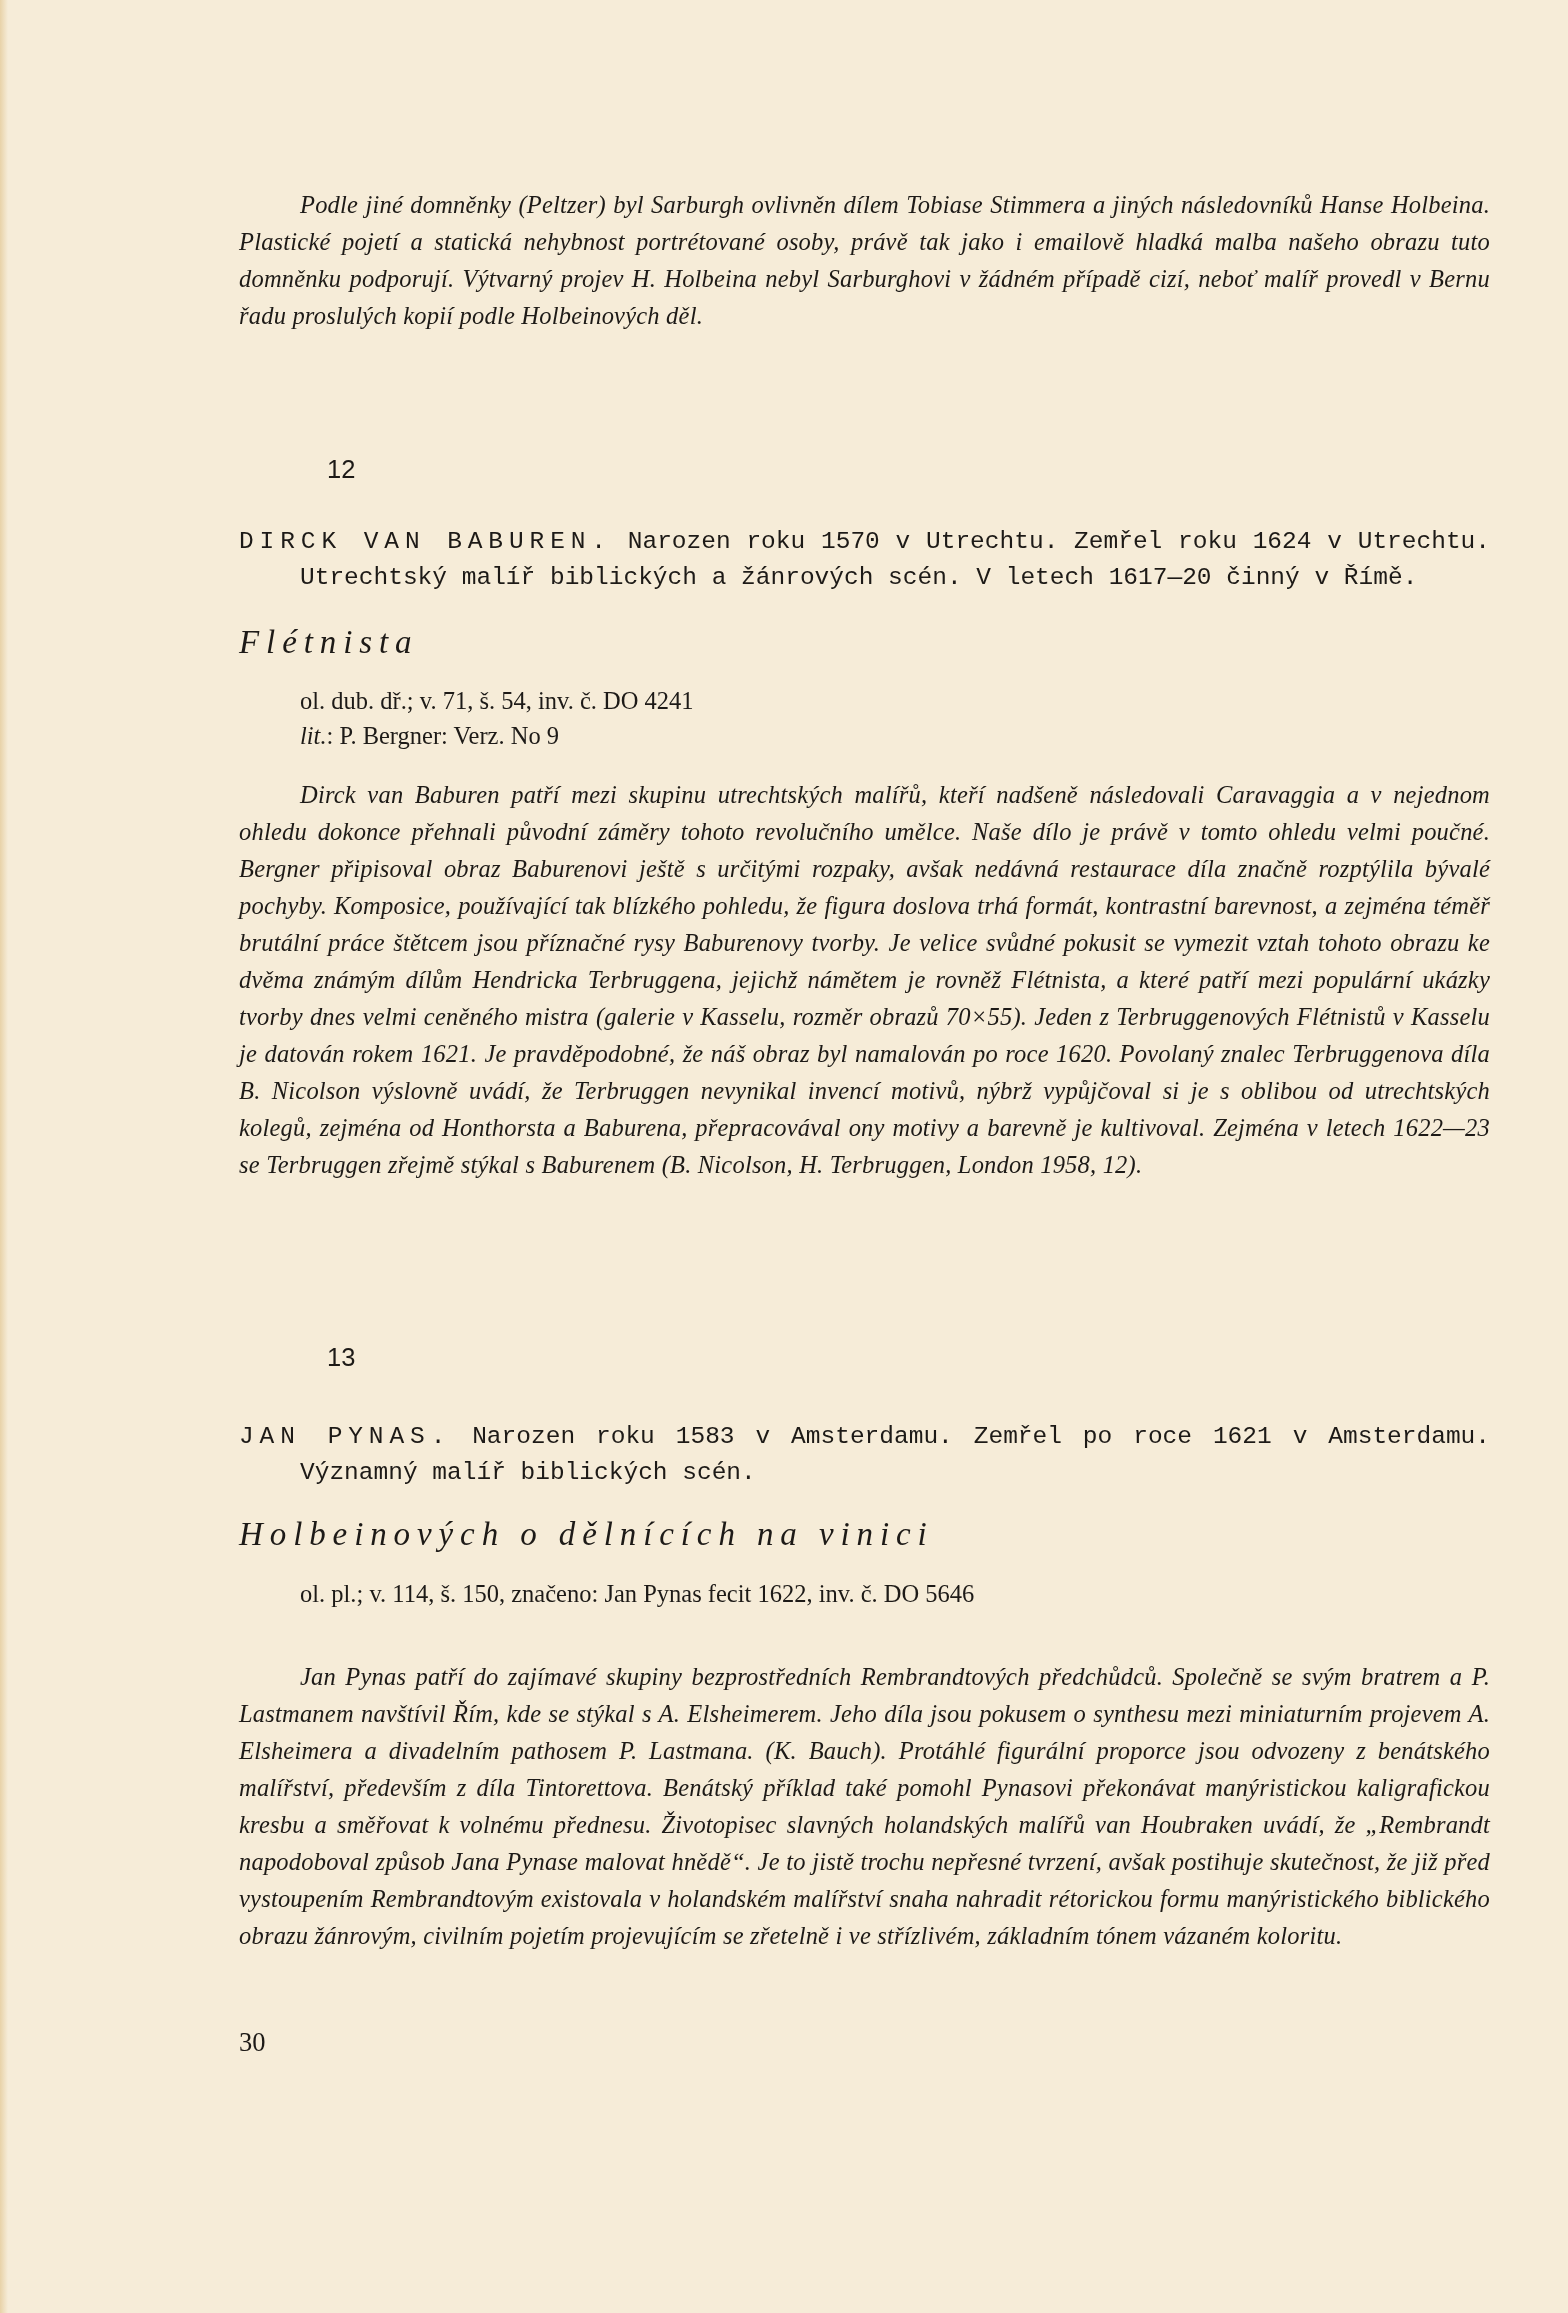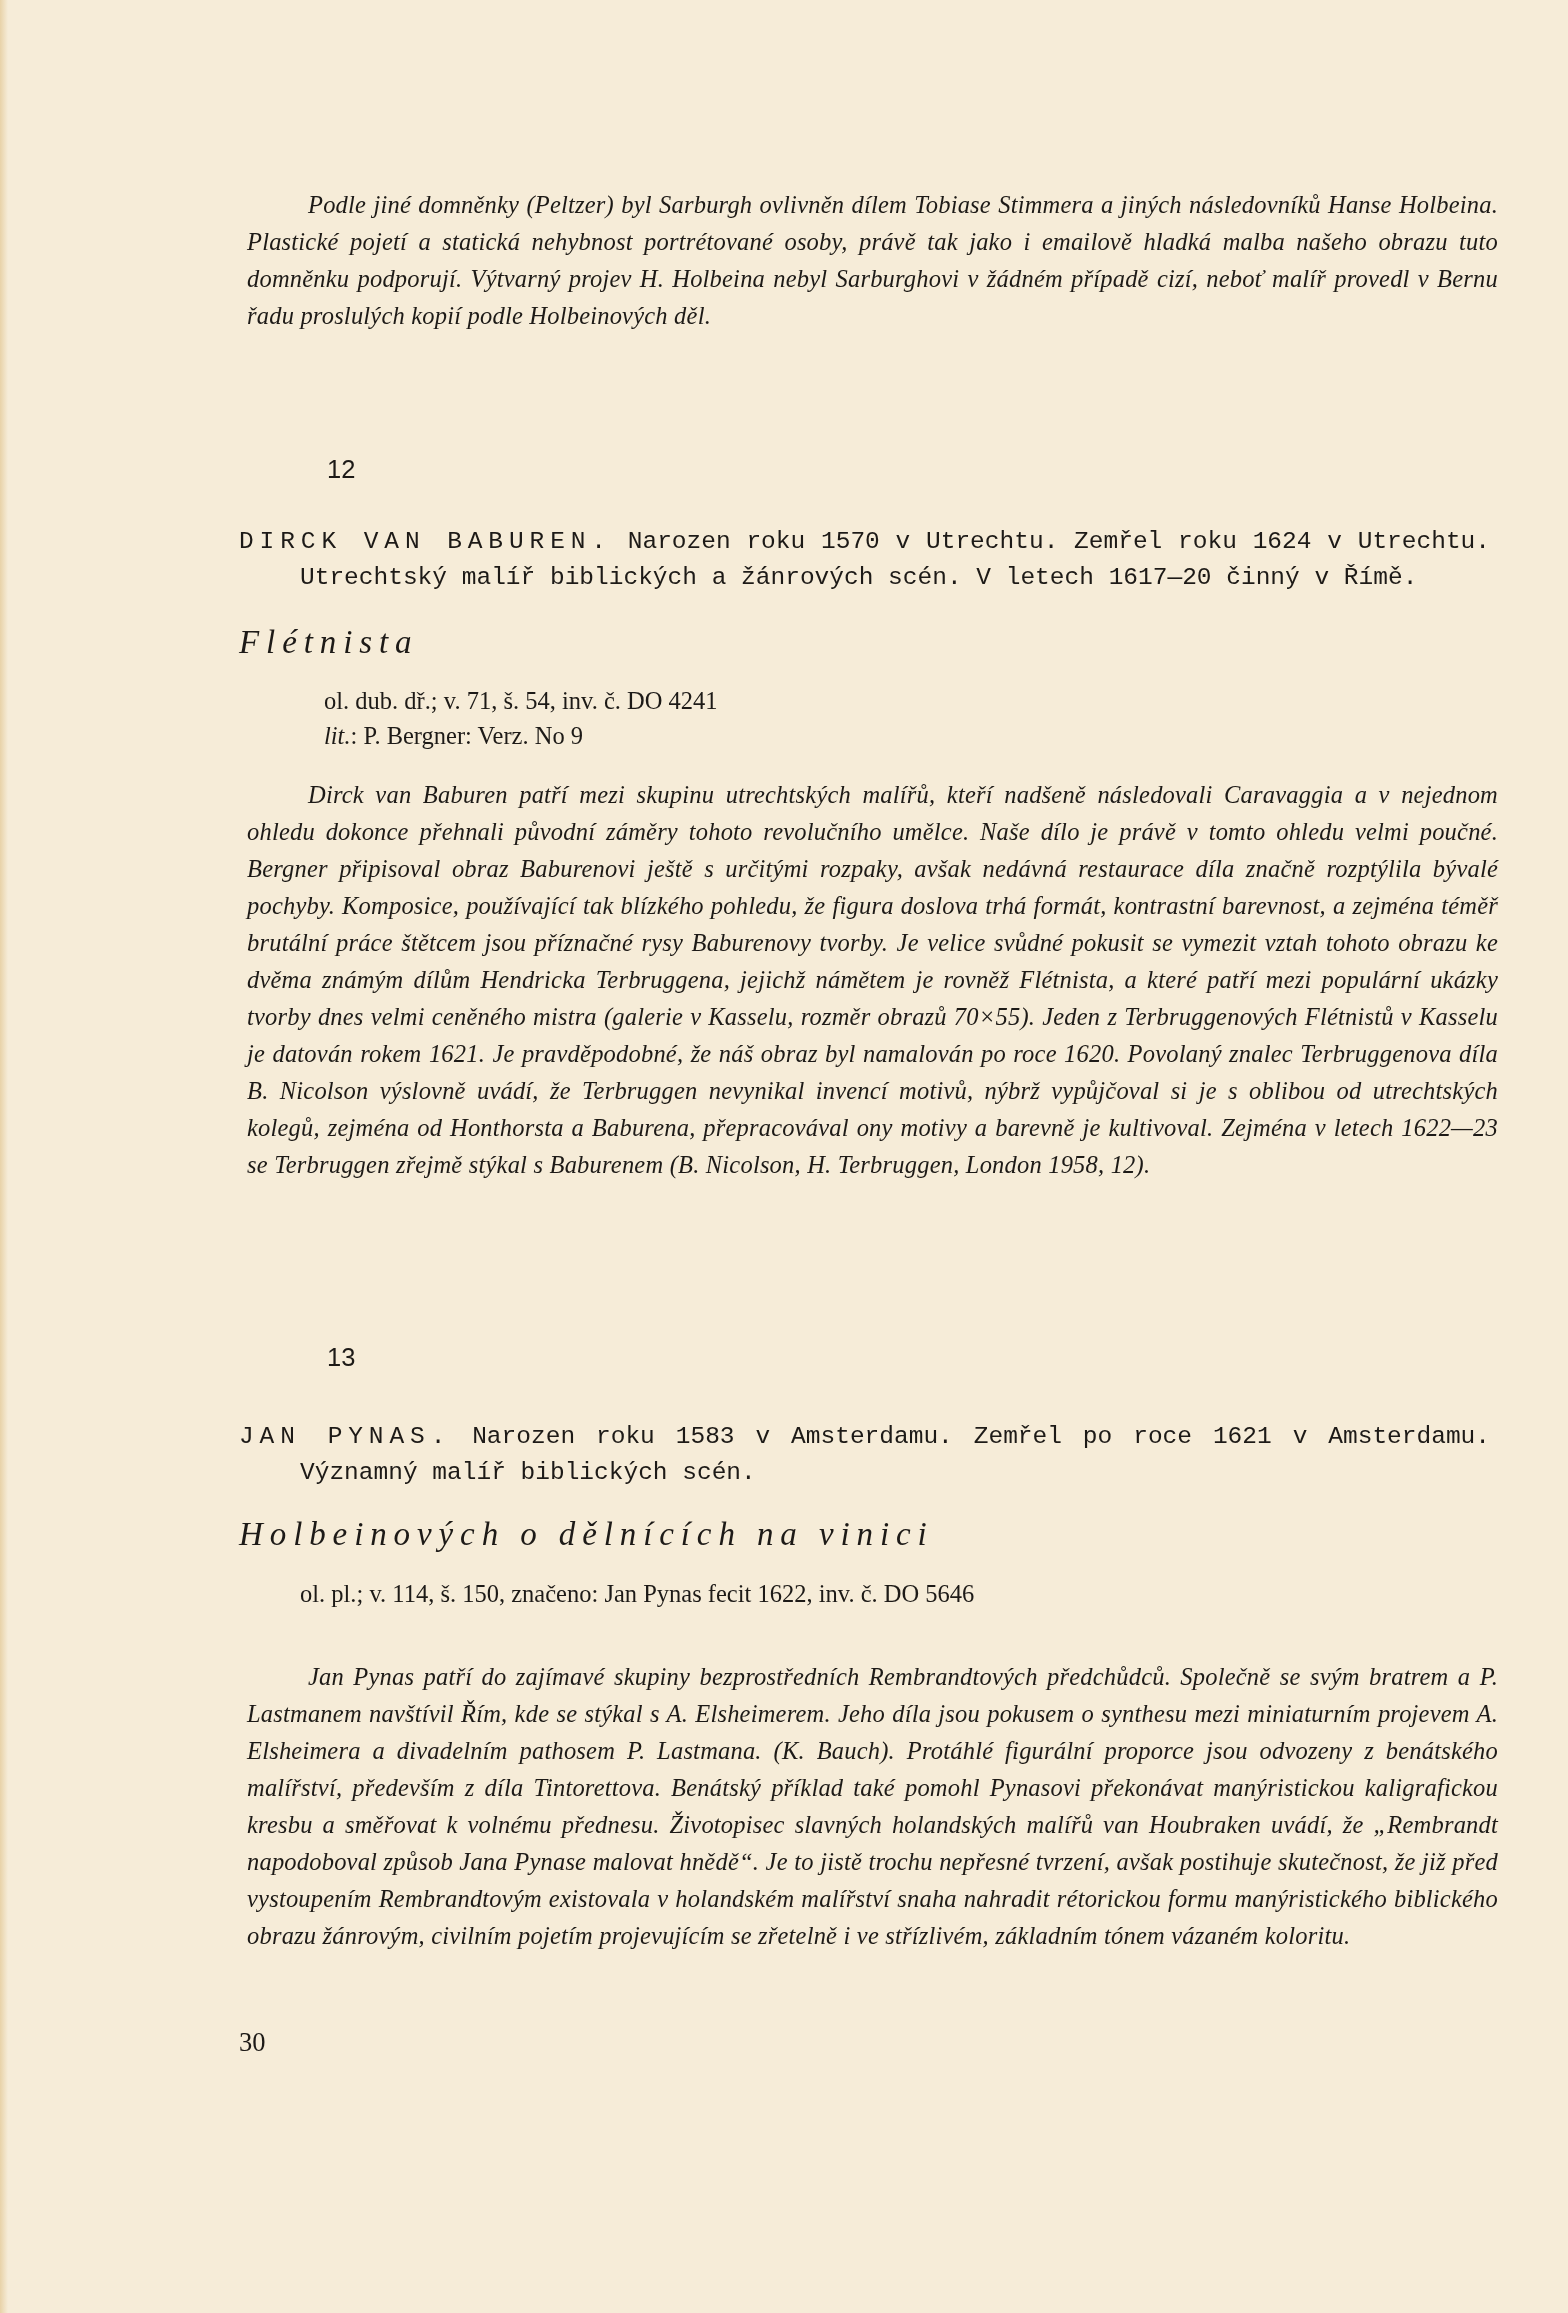--- a/index.html
+++ b/index.html
@@ -12,21 +12,21 @@
     font-family: "Liberation Serif", "DejaVu Serif", serif;
   }
   .edge {
     position: absolute; left: 0; top: 0; bottom: 0; width: 7.8px;
     background: linear-gradient(to right, #e8d2a8, #f6ecd8);
   }
   .page {
     position: absolute; left: 239px; top: 0; width: 1251px;
   }
   .para {
-    position: absolute; left: 8px; width: 1251px;
+    position: absolute; left: 0; width: 1251px;
     font-style: italic;
     font-size: 24.5px;
     line-height: 37px;
     text-align: justify;
     text-indent: 61px;
     margin: 0;
     letter-spacing: 0.2px;
   }
   .entry-num {
     position: absolute; left: 49px;
@@ -69,21 +69,21 @@
   <p class="para" style="top:186px;">Podle jiné domněnky (Peltzer) byl Sarburgh ovlivněn dílem Tobiase Stimmera a jiných následovníků Hanse Holbeina. Plastické pojetí a statická nehybnost portrétované osoby, právě tak jako i emailově hladká malba našeho obrazu tuto domněnku podporují. Výtvarný projev H. Holbeina nebyl Sarburghovi v žádném případě cizí, neboť malíř provedl v Bernu řadu proslulých kopií podle Holbeinových děl.</p>
 
   <div class="entry-num" style="top:455px;">12</div>
 
   <div class="artist" style="top:524px;">
     <span class="name">DIRCK VAN BABUREN.</span><span> Narozen roku 1570 v Utrechtu. Zemřel roku 1624 v Utrechtu. Utrechtský malíř biblických a žánrových scén. V letech 1617—20 činný v Římě.</span>
   </div>
 
   <div class="title" style="top:624px;">Flétnista</div>
 
-  <div class="meta" style="top:683px;margin-left:24px;">
+  <div class="meta" style="top:683px;">
     <div>ol. dub. dř.; v. 71, š. 54,   inv. č. DO 4241</div>
     <div><i>lit.</i><span>: P. Bergner: Verz. No 9</span></div>
   </div>
 
   <p class="para" style="top:776px;">Dirck van Baburen patří mezi skupinu utrechtských malířů, kteří nadšeně následovali Caravaggia a v nejednom ohledu dokonce přehnali původní záměry tohoto revolučního umělce. Naše dílo je právě v tomto ohledu velmi poučné. Bergner připisoval obraz Baburenovi ještě s určitými rozpaky, avšak nedávná restaurace díla značně rozptýlila bývalé pochyby. Komposice, používající tak blízkého pohledu, že figura doslova trhá formát, kontrastní barevnost, a zejména téměř brutální práce štětcem jsou příznačné rysy Baburenovy tvorby. Je velice svůdné pokusit se vymezit vztah tohoto obrazu ke dvěma známým dílům Hendricka Terbruggena, jejichž námětem je rovněž Flétnista, a které patří mezi populární ukázky tvorby dnes velmi ceněného mistra (galerie v Kasselu, rozměr obrazů 70×55). Jeden z Terbruggenových Flétnistů v Kasselu je datován rokem 1621. Je pravděpodobné, že náš obraz byl namalován po roce 1620. Povolaný znalec Terbruggenova díla B. Nicolson výslovně uvádí, že Terbruggen nevynikal invencí motivů, nýbrž vypůjčoval si je s oblibou od utrechtských kolegů, zejména od Honthorsta a Baburena, přepracovával ony motivy a barevně je kultivoval. Zejména v letech 1622—23 se Terbruggen zřejmě stýkal s Baburenem (B. Nicolson, H. Terbruggen, London 1958, 12).</p>
 
   <div class="entry-num" style="top:1343px;">13</div>
 
   <div class="artist" style="top:1419px;">
     <span class="name">JAN PYNAS.</span><span> Narozen roku 1583 v Amsterdamu. Zemřel po roce 1621 v Amsterdamu. Významný malíř biblických scén.</span>

